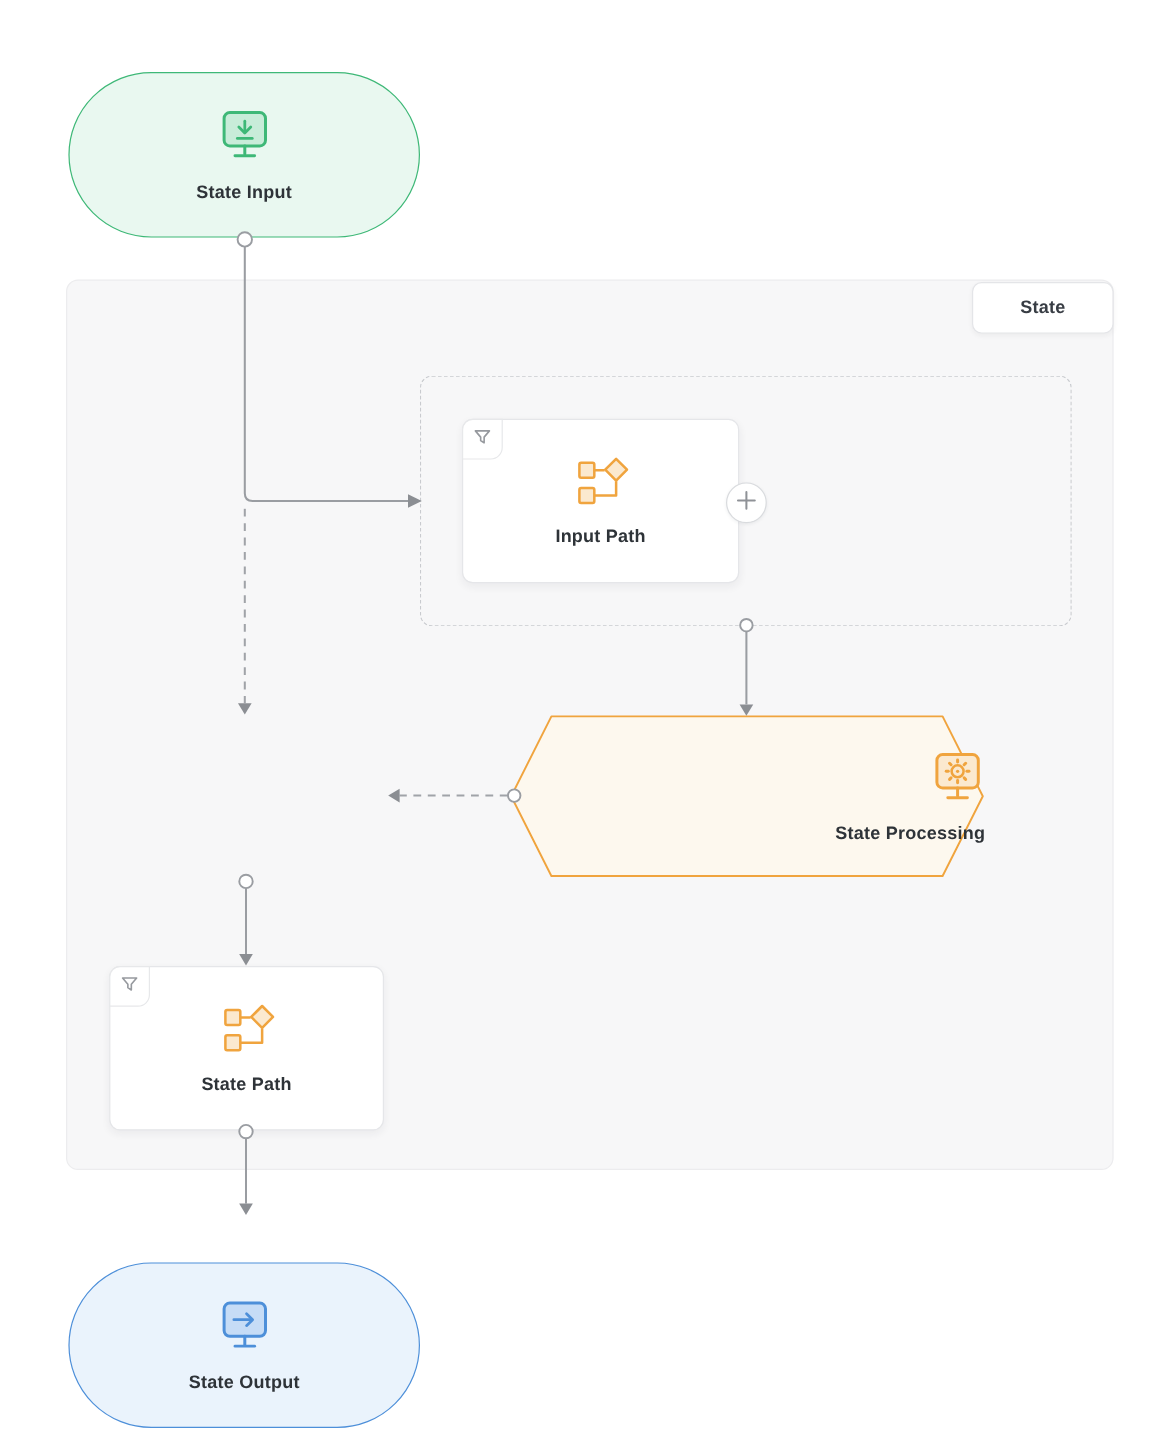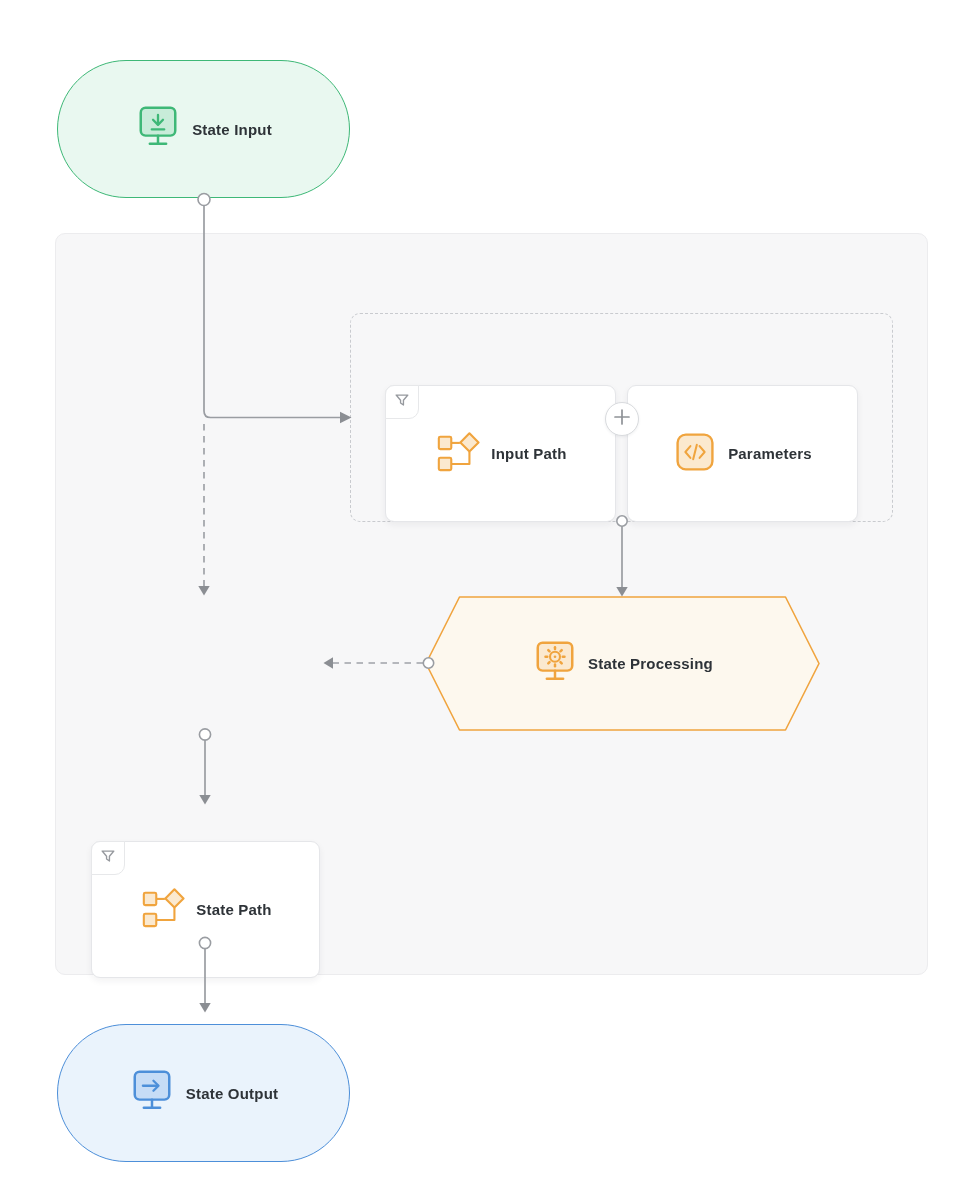--- a/index.html
+++ b/index.html
@@ -16,53 +16,56 @@
     display:flex; align-items:center; justify-content:center;
     font-size:15px; font-weight:600; color:#383d44; letter-spacing:.2px; }
 
   
   .dashed-group { position:absolute; left:350px; top:313px; width:543px; height:209px;
     border:1.5px dashed #c9cbcf; border-radius:10px; }
 
   
   .card { position:absolute; background:#ffffff; border:1px solid #e5e6e9; border-radius:9px;
     box-shadow:0 3px 7px rgba(35,40,50,.06);
-    display:flex; flex-direction:row; align-items:center; justify-content:center; gap:11px;margin-top:36px; }
+    display:flex; flex-direction:column; align-items:center; justify-content:center; gap:11px; }
   .corner-badge { position:absolute; top:-1px; left:-1px; width:34px; height:34px;
     background:#ffffff; border:1px solid #e7e8ea; border-radius:9px 0 10px 0;
     display:flex; align-items:center; justify-content:center; }
 
   .node-label { font-size:15px; font-weight:600; color:#2e3338; letter-spacing:.2px; }
 
   
   .pill { position:absolute; width:293px; height:138px; border-radius:70px;
-    display:flex; flex-direction:row; align-items:center; justify-content:center; gap:11px; }
+    display:flex; flex-direction:column; align-items:center; justify-content:center; gap:11px; }
   .pill-green { background:#e9f8f0; border:1.5px solid #3eb877; }
   .pill-blue  { background:#eaf3fc; border:1.5px solid #4d8fd9; }
 
   
   .hex-wrap { position:absolute; left:424px; top:595px; width:397px; height:137px; }
   .hex-wrap svg.hex-shape { position:absolute; left:0; top:0; }
-  .hex-content { position:absolute; inset:0; display:flex; 
-    align-items:center; justify-content:center; gap:10px; }
+  .hex-content { position:absolute; inset:0; display:flex; flex-direction:column;
+    align-items:flex-end; justify-content:center; gap:10px; }
 
   
   .plus-circle { position:absolute; left:605px; top:402px; width:34px; height:34px;
     background:#ffffff; border:1px solid #d9dbde; border-radius:50%;
     display:flex; align-items:center; justify-content:center;
     box-shadow:0 1px 3px rgba(35,40,50,.07); }
 
   .edges { position:absolute; left:0; top:0; pointer-events:none; }
 </style>
 </head>
 <body>
 
 <div class="canvas">
 
   <div class="state-container"></div>
+  <div class="state-tab">
+    <span>State</span>
+  </div>
 
   <div class="dashed-group"></div>
 
   <div class="pill pill-green" style="left:57px; top:60px;">
     <span>
       <svg width="46" height="46" viewBox="0 0 48 48" fill="none">
         <rect x="6" y="4" width="36" height="29" rx="5" fill="#c8ecd9" stroke="#3eb877" stroke-width="2.6"></rect>
         <path d="M24 11.5 V21" stroke="#3eb877" stroke-width="2.4" stroke-linecap="round"></path>
         <path d="M18.8 16.5 L24 21.8 L29.2 16.5" fill="none" stroke="#3eb877" stroke-width="2.4" stroke-linecap="round" stroke-linejoin="round"></path>
         <path d="M17.5 26.5 H30.5" stroke="#3eb877" stroke-width="2.4" stroke-linecap="round"></path>
@@ -86,31 +89,20 @@
         <path d="M18 13.5 H27" stroke="#f0a43e" stroke-width="2.2"></path>
         <path d="M18 35.5 H37 V23" fill="none" stroke="#f0a43e" stroke-width="2.2" stroke-linejoin="round"></path>
         <rect x="5" y="7" width="13" height="13" rx="1.5" fill="#fbe9cf" stroke="#f0a43e" stroke-width="2.2"></rect>
         <rect x="5" y="29" width="13" height="13" rx="1.5" fill="#fbe9cf" stroke="#f0a43e" stroke-width="2.2"></rect>
         <path d="M37 3.5 L46.5 13 L37 22.5 L27.5 13 Z" fill="#fbe9cf" stroke="#f0a43e" stroke-width="2.2" stroke-linejoin="round"></path>
       </svg>
     </span>
     <span class="node-label">Input Path</span>
   </div>
 
-  <div class="card" style="left:627px; top:349px; width:231px; height:137px;">
-    <span>
-      <svg width="44" height="44" viewBox="0 0 48 48" fill="none">
-        <rect x="5" y="5" width="38" height="38" rx="9" fill="#fbe9cf" stroke="#f0a43e" stroke-width="2.6"></rect>
-        <path d="M19 17.5 L13.5 24 L19 30.5" fill="none" stroke="#f0a43e" stroke-width="2.2" stroke-linecap="round" stroke-linejoin="round"></path>
-        <path d="M29 17.5 L34.5 24 L29 30.5" fill="none" stroke="#f0a43e" stroke-width="2.2" stroke-linecap="round" stroke-linejoin="round"></path>
-        <path d="M26 16 L22 32" stroke="#f0a43e" stroke-width="2.2" stroke-linecap="round"></path>
-      </svg>
-    </span>
-    <span class="node-label">Parameters</span>
-  </div>
 
   <div class="plus-circle">
     <span>
       <svg width="18" height="18" viewBox="0 0 18 18" fill="none">
         <path d="M9 2 V16 M2 9 H16" stroke="#8f9297" stroke-width="1.7" stroke-linecap="round"></path>
       </svg>
     </span>
   </div>
 
   <div class="hex-wrap">
@@ -155,21 +147,21 @@
         <path d="M18 13.5 H27" stroke="#f0a43e" stroke-width="2.2"></path>
         <path d="M18 35.5 H37 V23" fill="none" stroke="#f0a43e" stroke-width="2.2" stroke-linejoin="round"></path>
         <rect x="5" y="7" width="13" height="13" rx="1.5" fill="#fbe9cf" stroke="#f0a43e" stroke-width="2.2"></rect>
         <rect x="5" y="29" width="13" height="13" rx="1.5" fill="#fbe9cf" stroke="#f0a43e" stroke-width="2.2"></rect>
         <path d="M37 3.5 L46.5 13 L37 22.5 L27.5 13 Z" fill="#fbe9cf" stroke="#f0a43e" stroke-width="2.2" stroke-linejoin="round"></path>
       </svg>
     </span>
     <span class="node-label">State Path</span>
   </div>
 
-  <div class="pill pill-blue" style="left:57px; top:1024px;">
+  <div class="pill pill-blue" style="left:57px; top:1052px;">
     <span>
       <svg width="46" height="46" viewBox="0 0 48 48" fill="none">
         <rect x="6" y="4" width="36" height="29" rx="5" fill="#c6dcf6" stroke="#4d8fd9" stroke-width="2.6"></rect>
         <path d="M14.5 18.5 H30" stroke="#4d8fd9" stroke-width="2.4" stroke-linecap="round"></path>
         <path d="M25.5 13.3 L30.8 18.5 L25.5 23.7" fill="none" stroke="#4d8fd9" stroke-width="2.4" stroke-linecap="round" stroke-linejoin="round"></path>
         <path d="M24 33 V40" stroke="#4d8fd9" stroke-width="2.6" stroke-linecap="round"></path>
         <path d="M15.5 41.5 H32.5" stroke="#4d8fd9" stroke-width="2.6" stroke-linecap="round"></path>
       </svg>
     </span>
     <span class="node-label">State Output</span>

